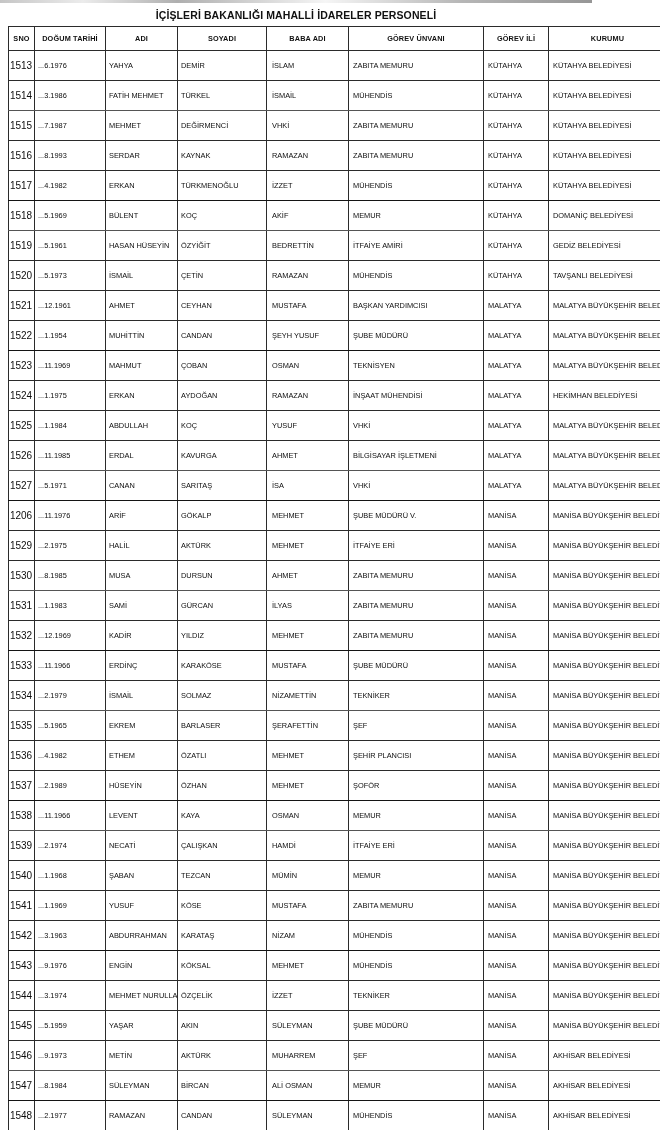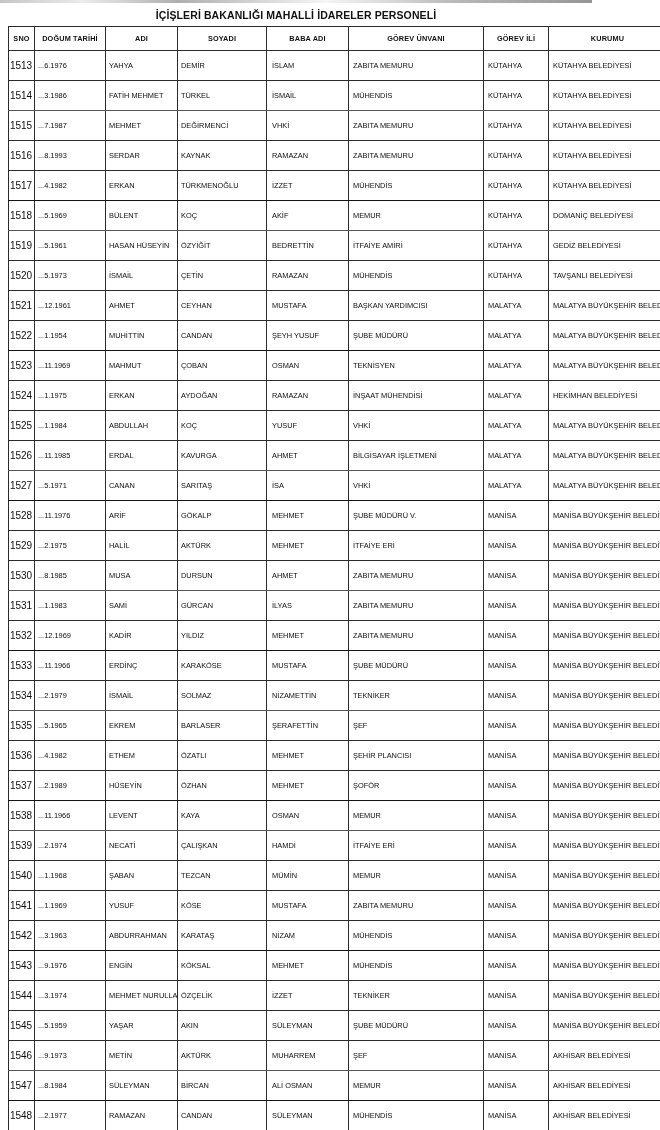--- a/index.html
+++ b/index.html
@@ -529,21 +529,21 @@
           </td>
           <td class="il">
             <span class="cell">MALATYA</span>
           </td>
           <td class="kurumu">
             <span class="cell">MALATYA BÜYÜKŞEHİR BELEDİYESİ</span>
           </td>
         </tr>
         <tr>
           <td class="sno">
-            <span class="cell">1528</span>
+            <span class="cell">1206</span>
           </td>
           <td class="dogum">
             <span class="cell">...11.1976</span>
           </td>
           <td class="adi">
             <span class="cell">ARİF</span>
           </td>
           <td class="soyadi">
             <span class="cell">GÖKALP</span>
           </td>

